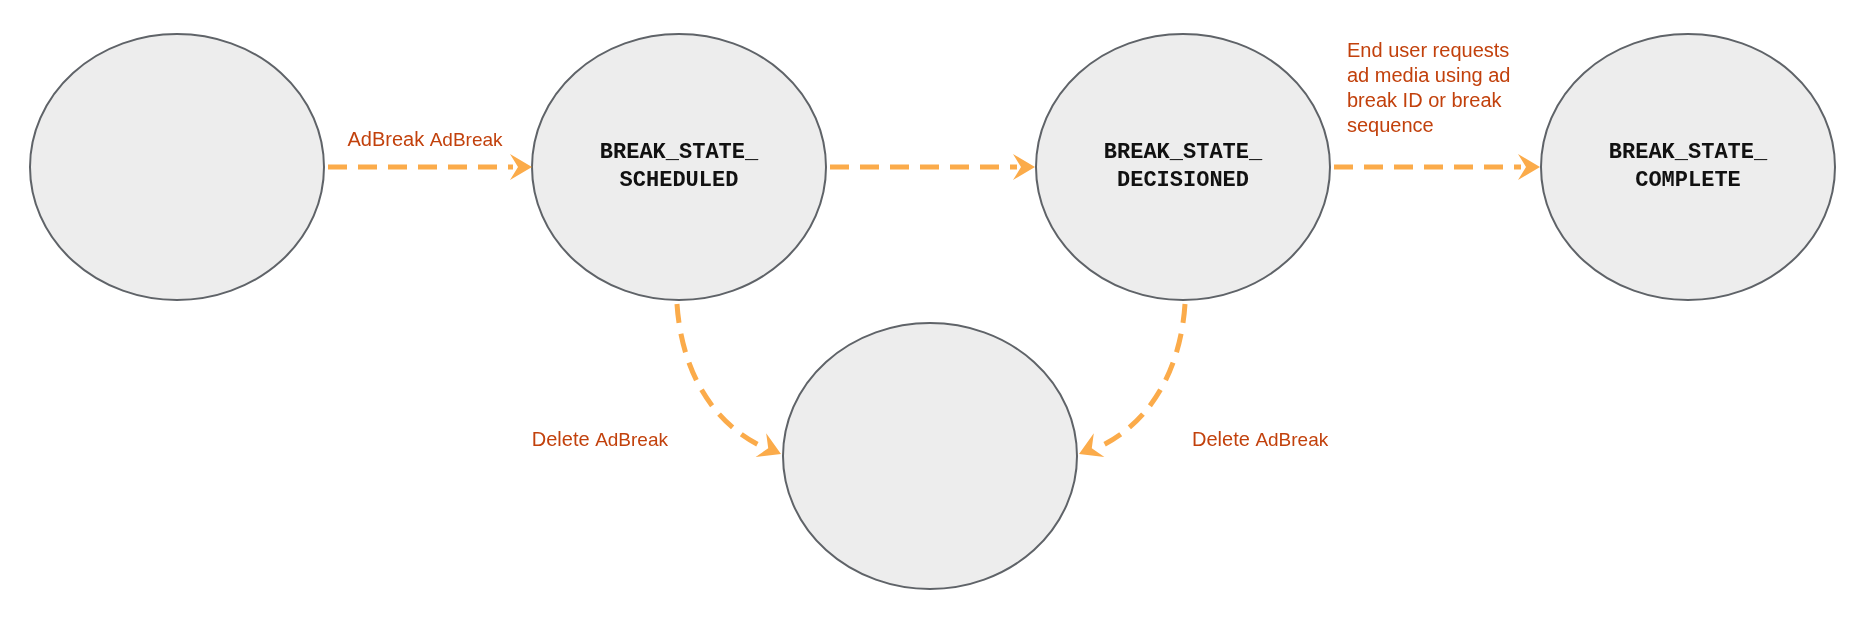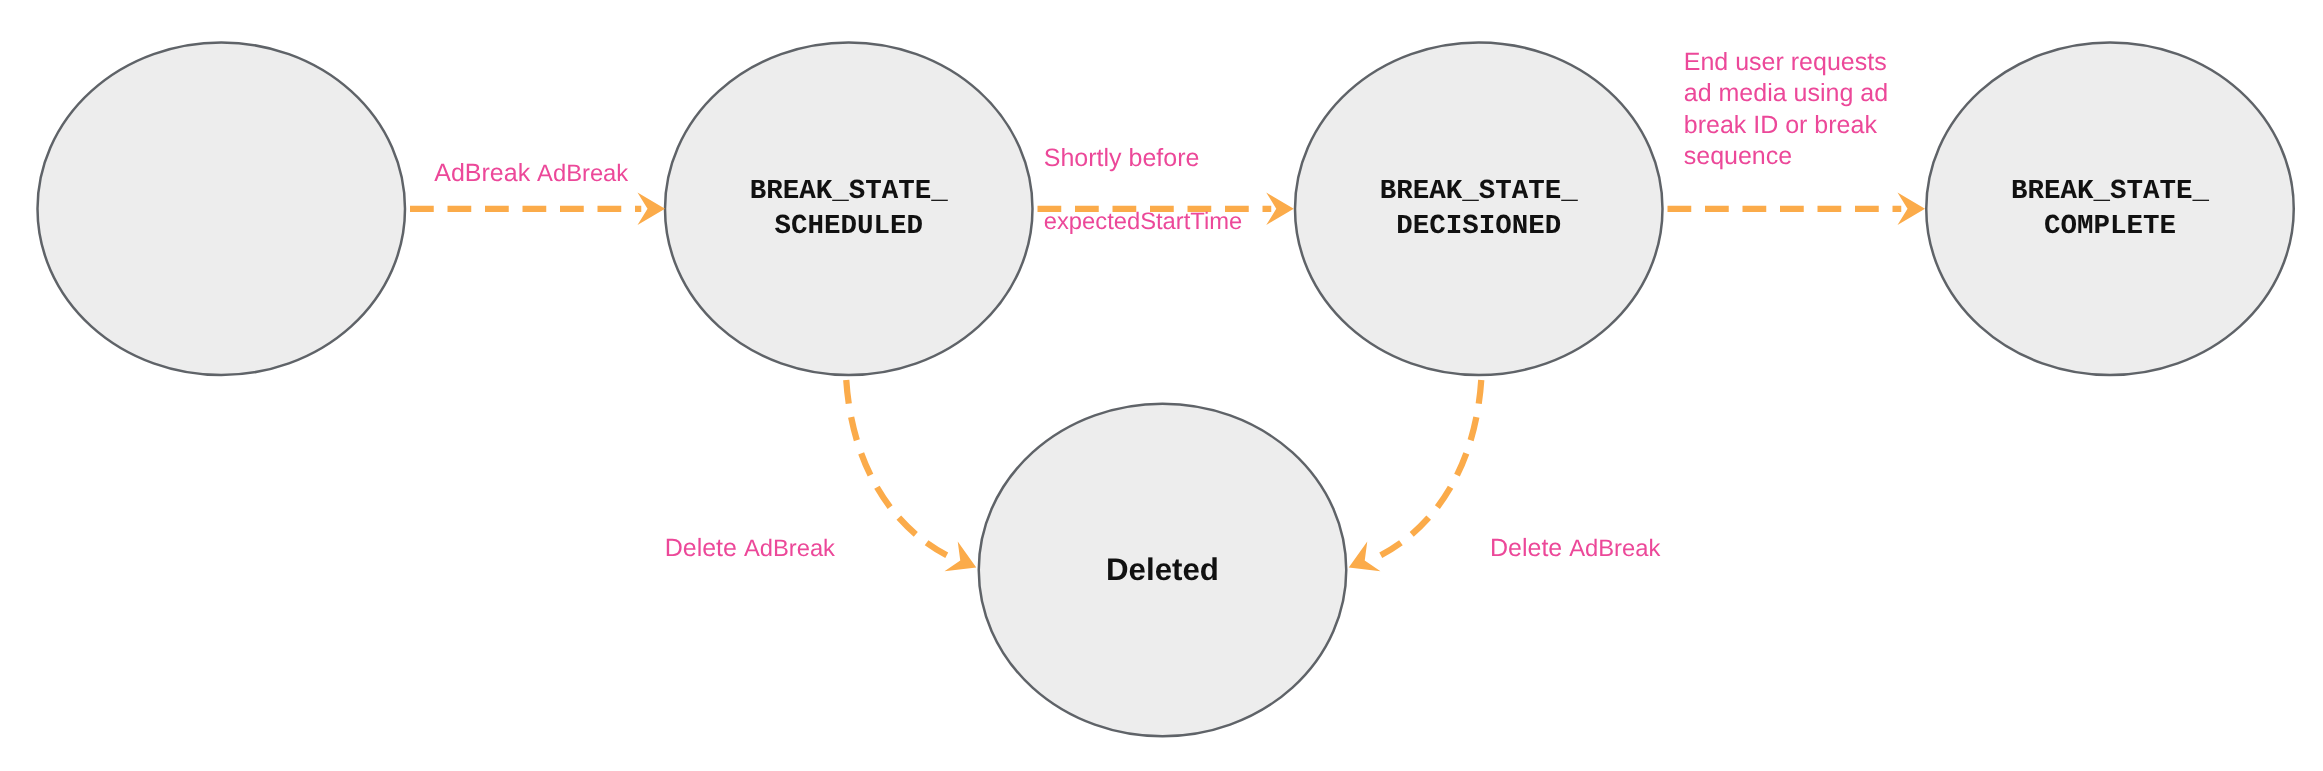--- a/index.html
+++ b/index.html
@@ -22,21 +22,21 @@
   .node-label.sans{
     font-family:"Liberation Sans", sans-serif;
     font-weight:bold;font-size:25px;line-height:30px;
   }
   .node-label.mono{
     font-family:Liberation Mono, monospace;
     font-weight:bold;font-size:22px;line-height:28px;
   }
   .edge-label{
     position:absolute;
-    color:#ec4899;
+    color:#c2410c;
     font-size:20px;line-height:25px;
     white-space:pre-line;
   }
   .edge-label .code{
     font-family:Liberation Sans, sans-serif;
     font-size:19px;
   }
 </style>
 </head>
 <body>
@@ -71,30 +71,25 @@
 
   <div class="node-label mono" style="left:532px;top:34px;width:294px;height:266px;">BREAK_STATE_
 SCHEDULED</div>
 
   <div class="node-label mono" style="left:1036px;top:34px;width:294px;height:266px;">BREAK_STATE_
 DECISIONED</div>
 
   <div class="node-label mono" style="left:1541px;top:34px;width:294px;height:266px;">BREAK_STATE_
 COMPLETE</div>
 
-  <div class="node-label sans" style="left:783px;top:323px;width:294px;height:266px;">Deleted</div>
 
   <div class="edge-label" style="left:300px;top:102px;width:250px;text-align:center;">
     <span>AdBreak </span><span class="code">AdBreak</span>
   </div>
 
-  <div class="edge-label" style="left:835px;top:90px;width:230px;text-align:left;">
-    <span>Shortly before</span><br>
-    <span class="code">expectedStartTime</span>
-  </div>
 
   <div class="edge-label" style="left:1347px;top:38px;width:200px;text-align:left;">End user requests
 ad media using ad
 break ID or break
 sequence</div>
 
   <div class="edge-label" style="left:498px;top:402px;width:170px;text-align:right;">
     <span>Delete </span><span class="code">AdBreak</span>
   </div>
 

